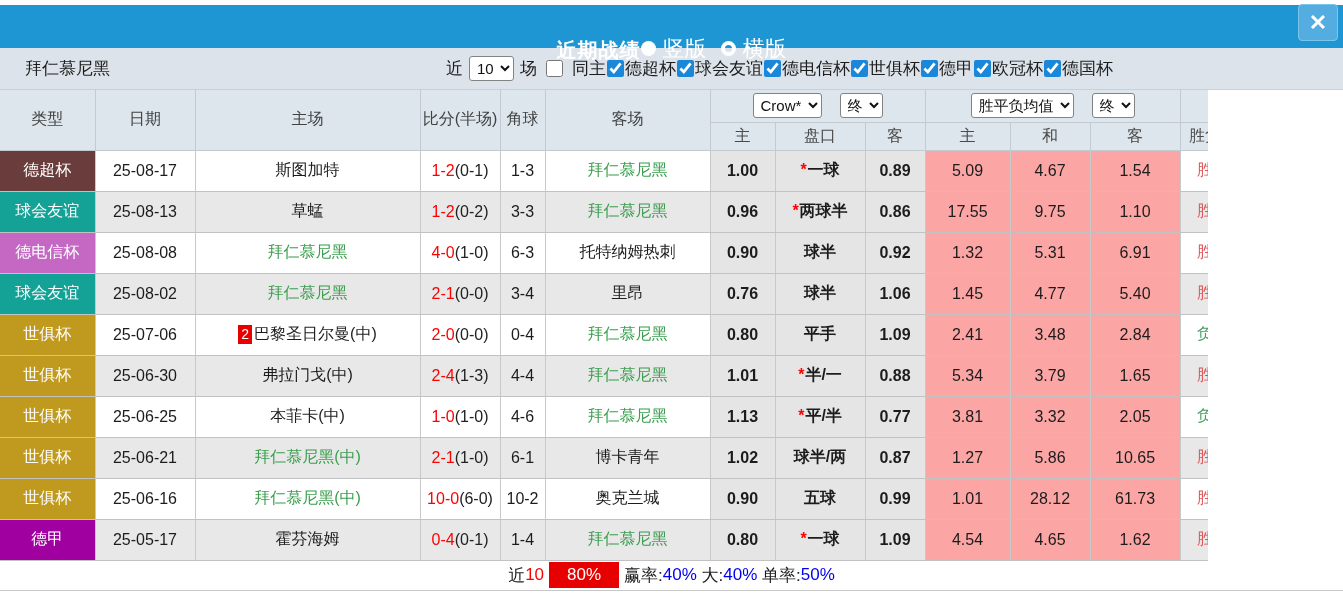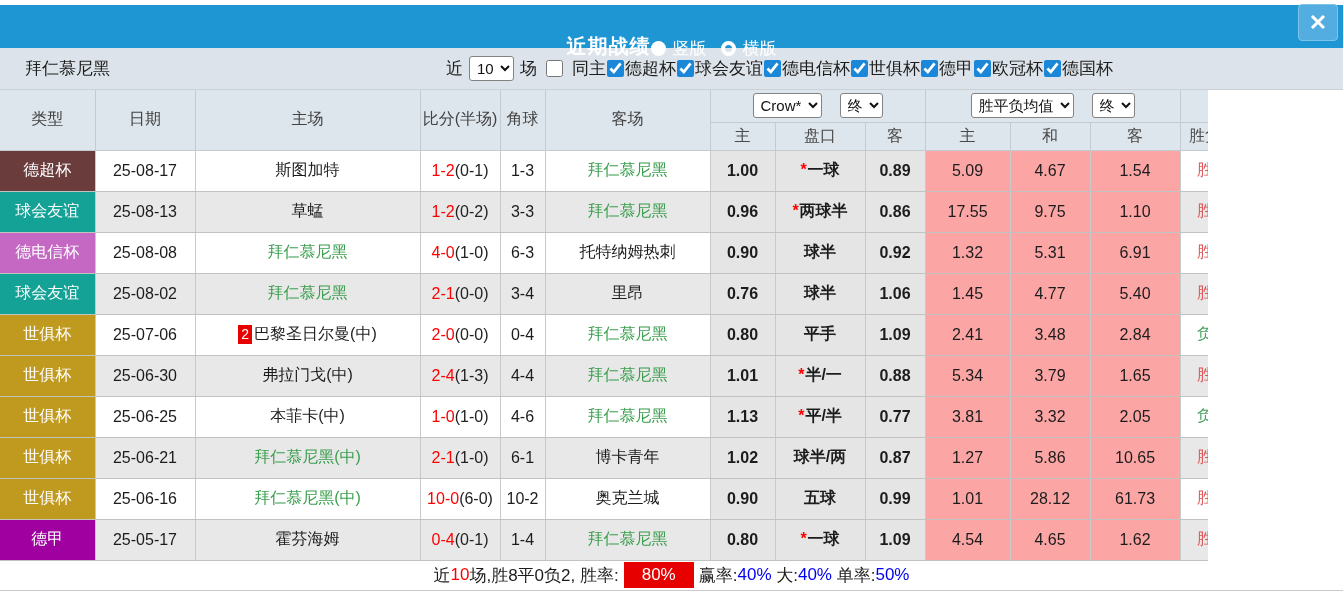--- a/index.html
+++ b/index.html
@@ -8,21 +8,21 @@
     width:1343px; height:600px; overflow:hidden; position:relative;
     background:#fff; font-family:"Liberation Sans", sans-serif;
   }
   
   .titlebar {
     margin-top:5px; height:43px; background:#1e96d4; position:relative;
     display:flex; align-items:center; justify-content:center;
   }
   .titlebar-center { display:flex; align-items:flex-end; }
   .page-title { color:#fff; font-weight:bold; font-size:20px; letter-spacing:1px; }
-  .radio { display:flex; align-items:center; color:#fff; font-size:17px; cursor:pointer;margin-top:44px; }
+  .radio { display:flex; align-items:center; color:#fff; font-size:22px; cursor:pointer;margin-top:44px; }
   .dot { width:15px; height:15px; border-radius:50%; display:inline-block; }
   .dot.filled { background:#fff; margin-right:7px; }
   .dot.ring { border:4px solid #fff; background:transparent; margin:0 7px 0 14px; }
   .close-btn {
     position:absolute; right:5px; top:-1px; width:40px; height:37px;
     background:#54ade0; border:1px solid #7cc4ea; border-radius:4px;
     color:#fff; font-size:22px; font-weight:bold;
     display:flex; align-items:center; justify-content:center; cursor:pointer;
   }
   
@@ -368,21 +368,20 @@
           <td class="c-res t-red">赢</td>
           <td class="c-res t-red">大</td>
         </tr>
       </tbody>
   </table>
 </div>
 
 <div class="summary">
     <span class="s-plain">近</span>
     <span class="s-red">10</span>
-    <span class="s-plain">场,胜8平0负2, 胜率:</span>
     <span class="s-redbox">80%</span>
     <span class="s-plain">赢率:</span>
     <span class="s-blue">40%</span>
     <span class="s-plain"> 大:</span>
     <span class="s-blue">40%</span>
     <span class="s-plain"> 单率:</span>
     <span class="s-blue">50%</span>
   </div>
 
 </body></html>

